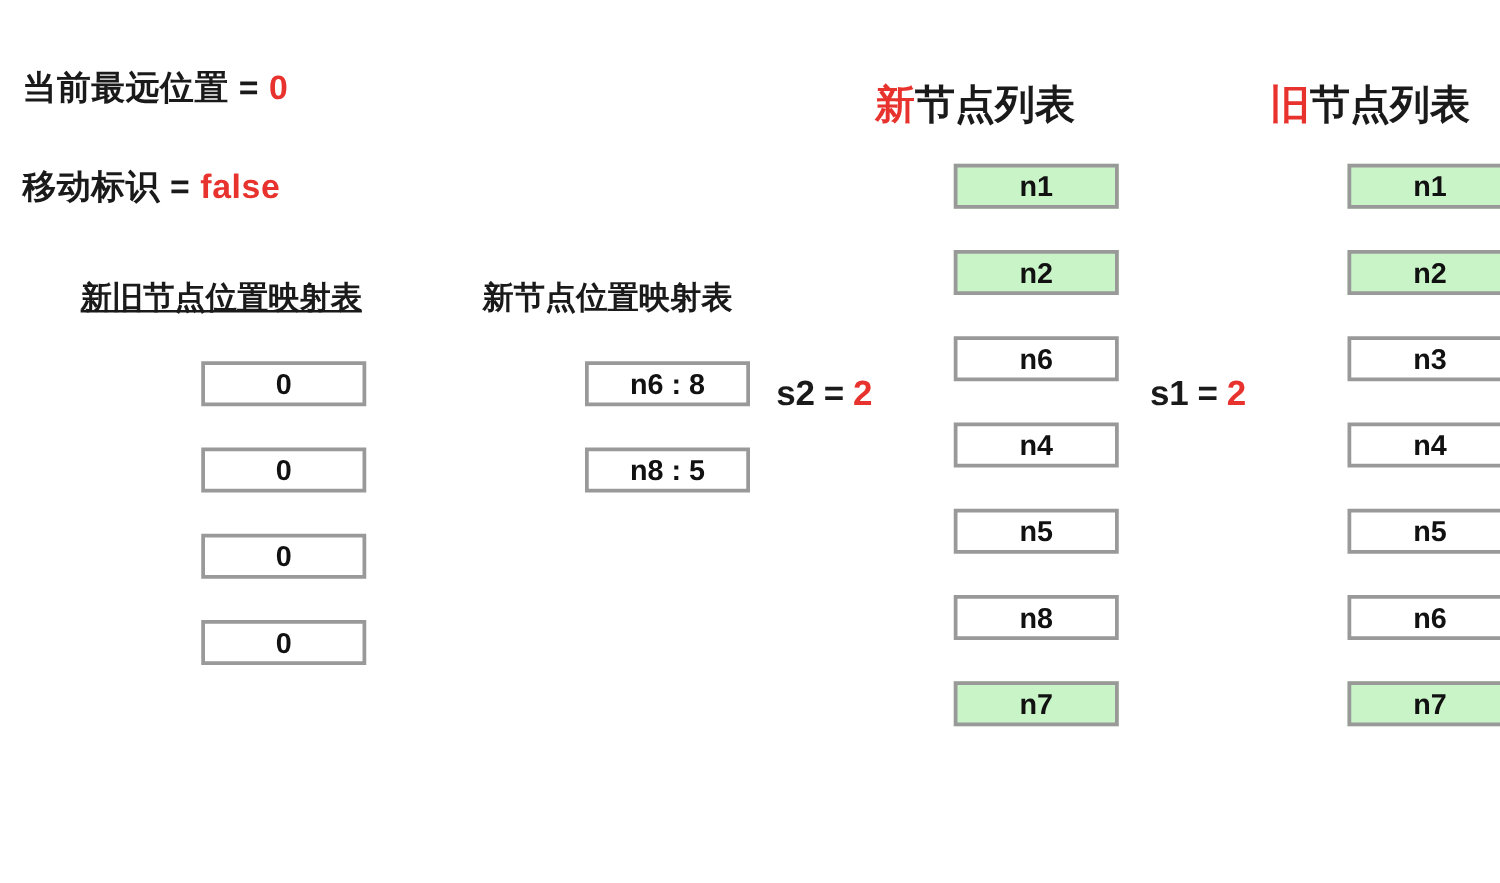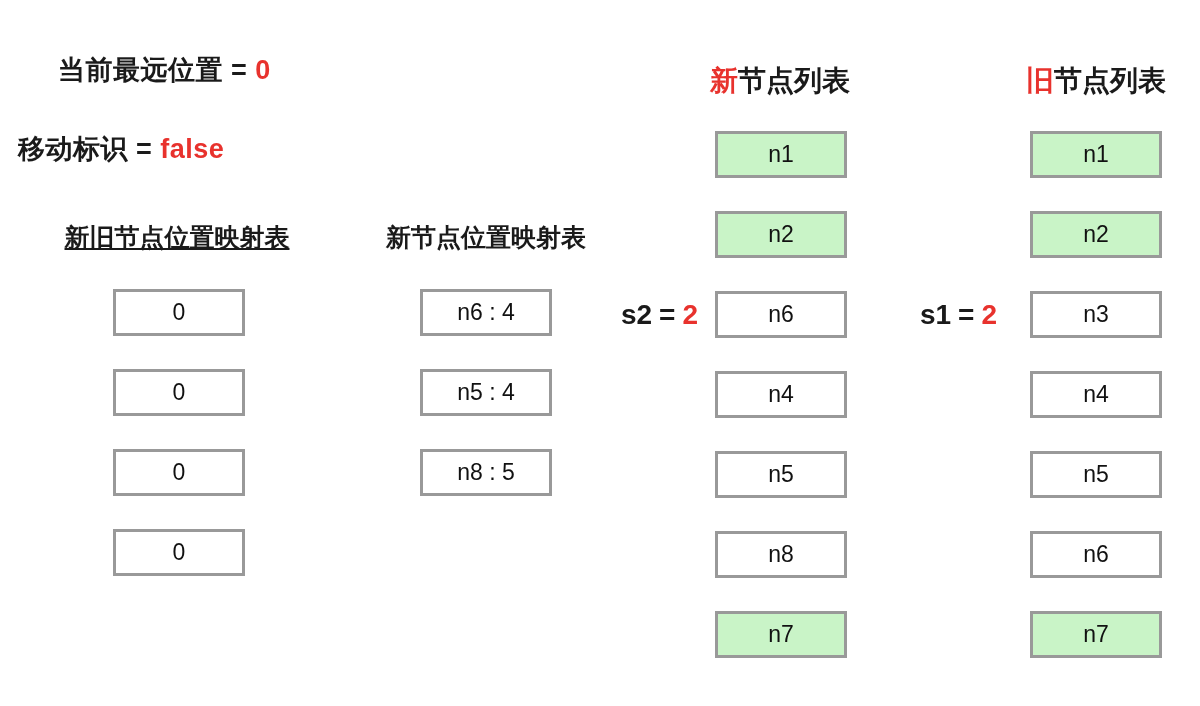--- a/index.html
+++ b/index.html
@@ -15,31 +15,31 @@
 
   
   .status-line {
     position: absolute;
     left: 18px;
     font-size: 27px;
     font-weight: 700;
     letter-spacing: 0.5px;
     white-space: nowrap;
   }
-  #status-line-1 { top: 52px; margin-left: 40px; }
+  #status-line-1 { top: 52px; }
   #status-line-2 { top: 103px; margin-top: 28px; }
   .status-line .eq { margin: 0 8px; }
 
   
   .list-title {
     position: absolute;
     top: 62px;
     width: 300px;
     text-align: center;
-    font-size: 28px;
+    font-size: 32px;
     font-weight: 700;
     white-space: nowrap;
   }
   #new-list-title { left: 630px; }
   #old-list-title { left: 946px; }
 
   
   .map-header {
     position: absolute;
     top: 221px;
@@ -59,29 +59,30 @@
     flex-direction: column;
     gap: 33px;
   }
   #col-map-oldnew { left: 113px; top: 289px; }
   #col-map-newpos { left: 420px; top: 289px; }
   #col-list-new   { left: 715px; top: 131px; }
   #col-list-old   { left: 1030px; top: 131px; }
 
   .box {
     width: 132px;
-    height: 47px;
+    height: 36px;
     border: 3px solid #999999;
     background: #ffffff;
     display: flex;
     align-items: center;
     justify-content: center;
     font-size: 23px;
-    font-weight: 400;
+    font-weight: 700;
     color: #111111;
+    margin-left: 48px;
   }
   .box.green { background: #c9f4c7; }
 
   
   .pointer-label {
     position: absolute;
     top: 299px;
     width: 130px;
     text-align: right;
     font-size: 28px;
@@ -113,22 +114,21 @@
 <div class="map-header" id="map-header-newpos">新节点位置映射表</div>
 
 <div class="col" id="col-map-oldnew">
   <div class="box">0</div>
   <div class="box">0</div>
   <div class="box">0</div>
   <div class="box">0</div>
 </div>
 
 <div class="col" id="col-map-newpos">
-  <div class="box">n6 : 4</div>
-  <div class="box">n5 : 4</div>
+  <div class="box">n6 : 8</div>
   <div class="box">n8 : 5</div>
 </div>
 
 <div class="pointer-label" id="pointer-s2">
   <span>s2</span><span class="eq">=</span><span class="red">2</span>
 </div>
 <div class="pointer-label" id="pointer-s1">
   <span>s1</span><span class="eq">=</span><span class="red">2</span>
 </div>
 

